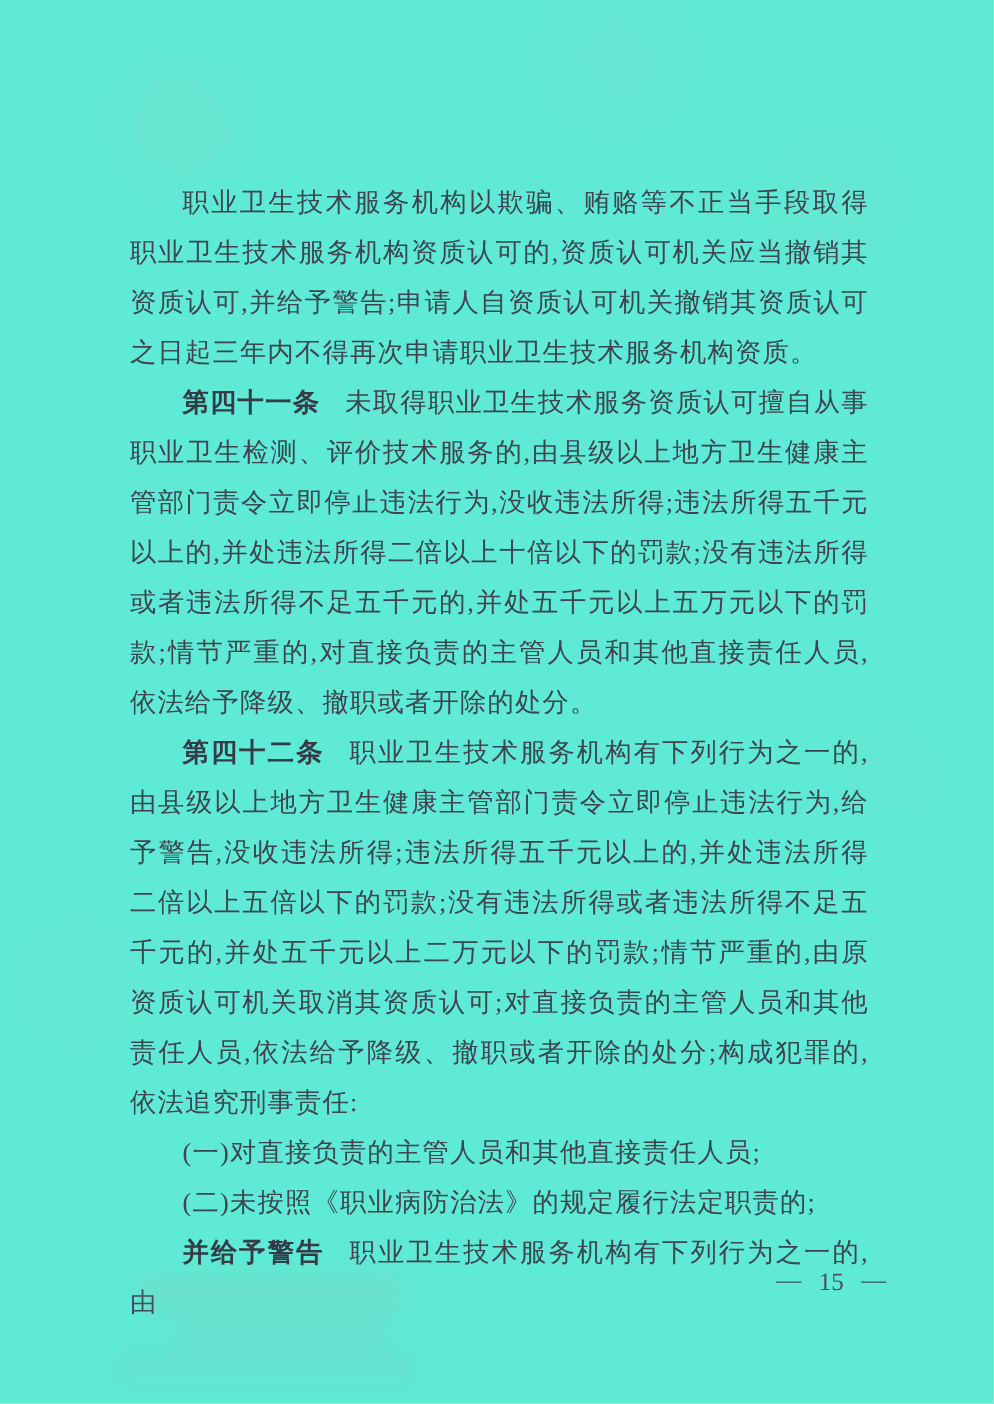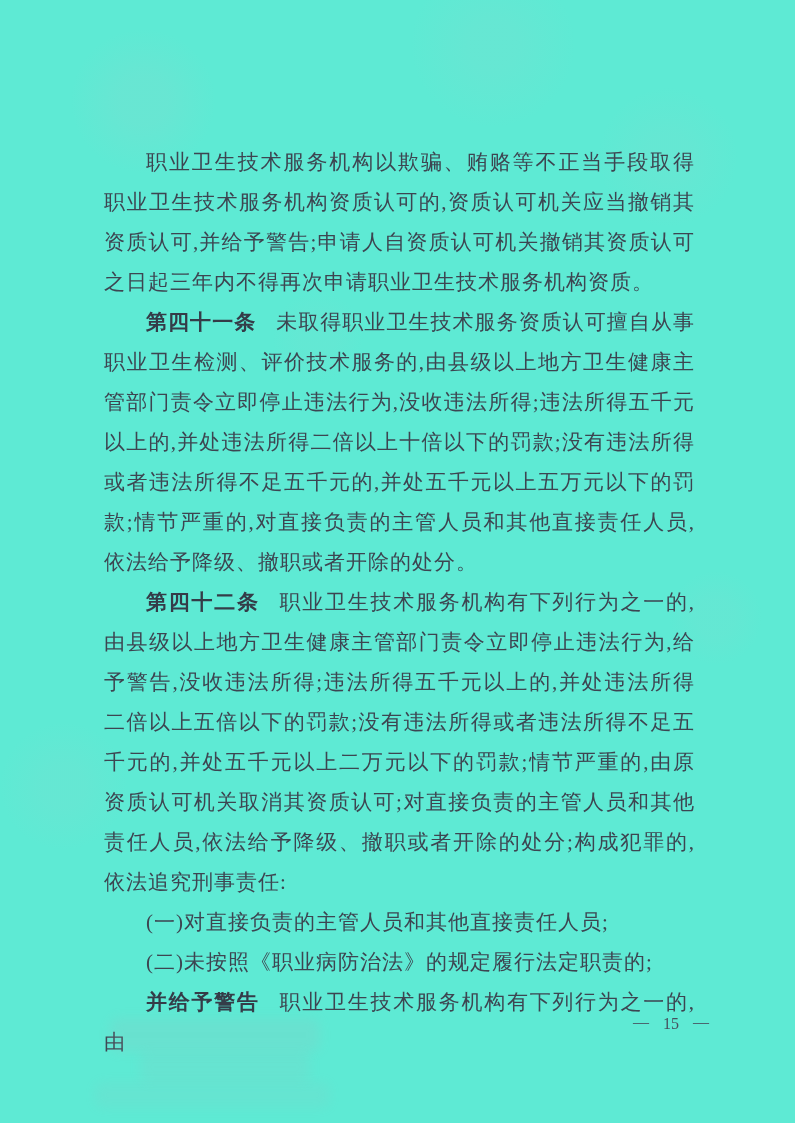--- a/index.html
+++ b/index.html
@@ -49,21 +49,21 @@
     font-weight: bold;
     color: #343c48;
     margin-right: 0.95em;
   }
   .page-number {
     position: absolute;
     left: 0;
     right: 72px;
     top: 1015px;
     text-align: right;
-    font-size: 16px;
+    font-size: 20px;
     color: #47505e;
     letter-spacing: 0;
   }
   .page-number .dash {
     display: inline-block;
     margin: 0 14px;
     transform: translateY(-2px);
   }
   
   .ghost-blot {

